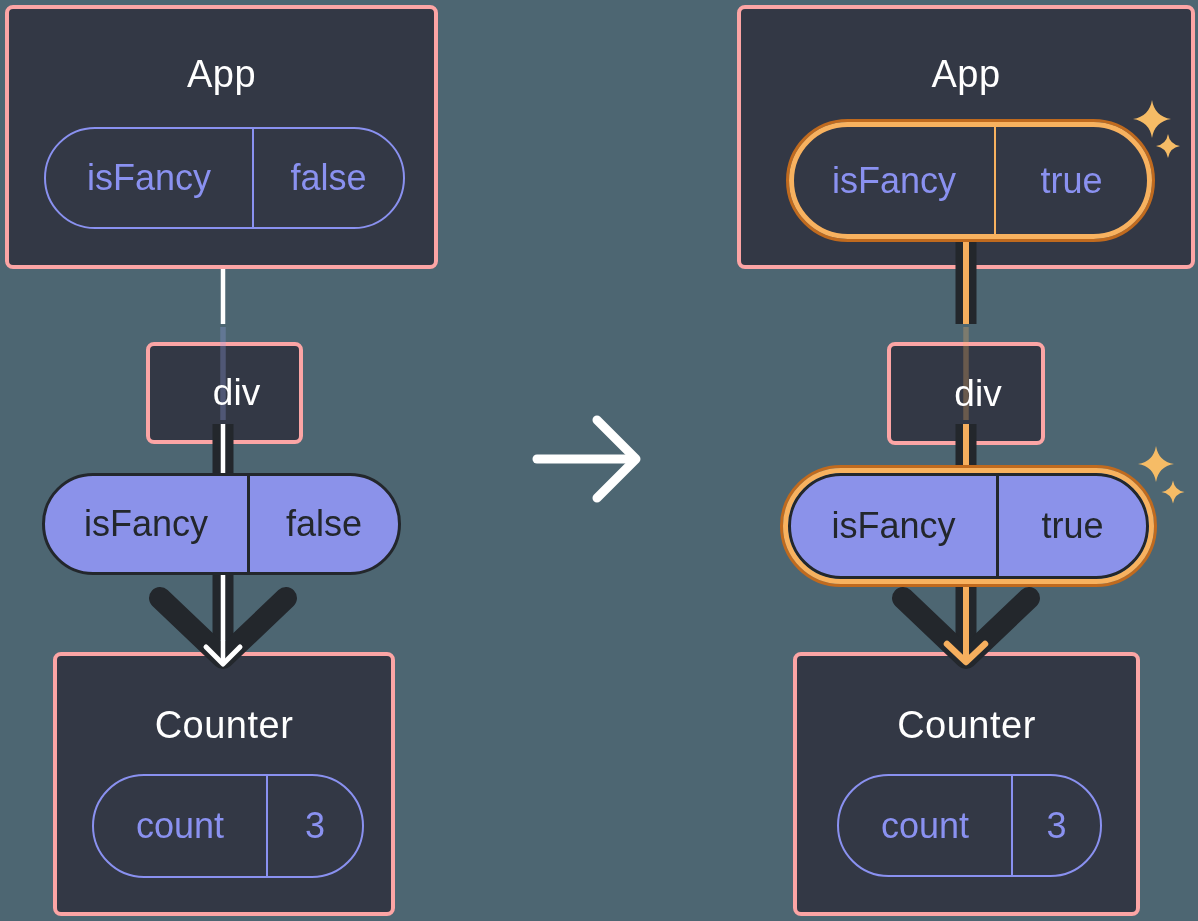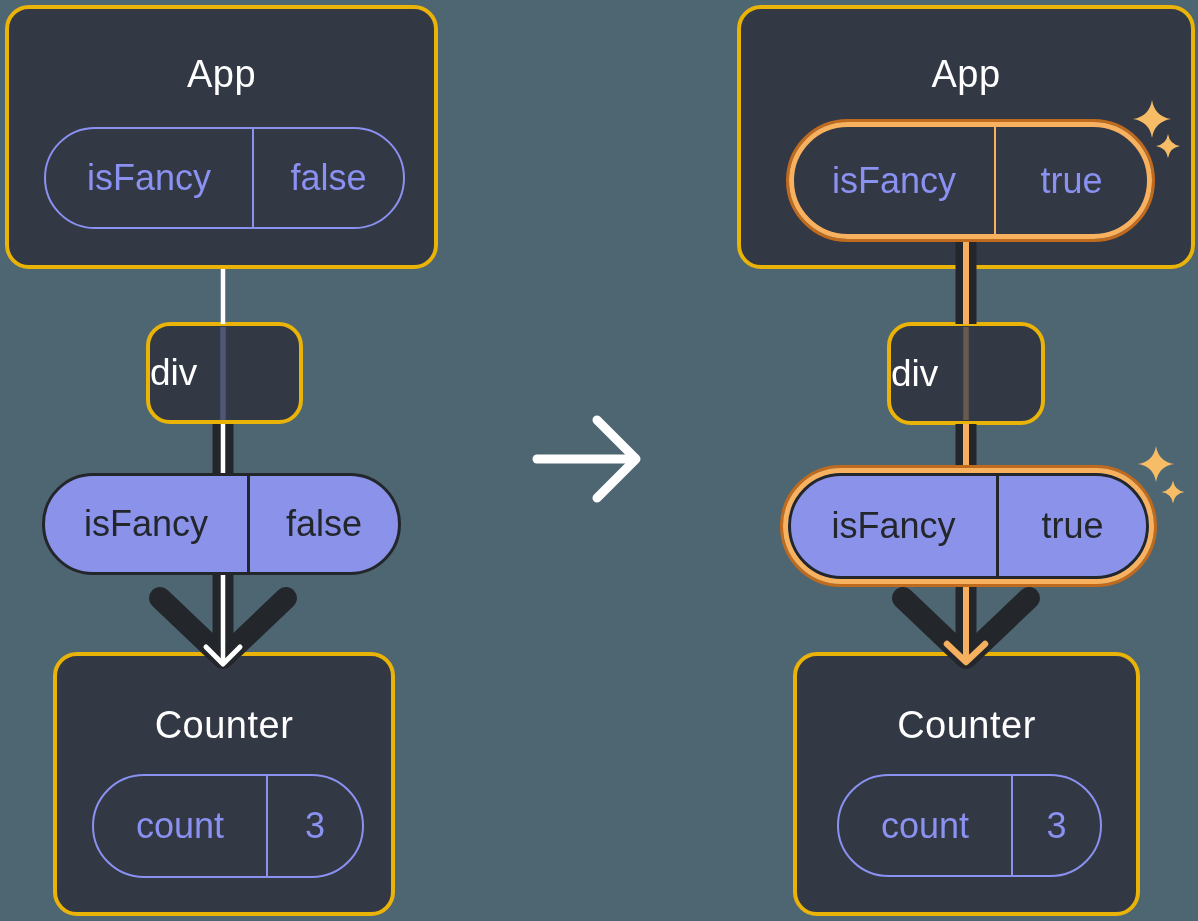--- a/index.html
+++ b/index.html
@@ -2,28 +2,28 @@
 <html><head>
 <meta charset="utf-8">
 <style>
   html,body{margin:0;padding:0;background:#4D6672;}
   #canvas{
     position:relative;width:1198px;height:921px;overflow:hidden;
     background:#4D6672;
     font-family:"Liberation Sans","DejaVu Sans",sans-serif;
   }
   .card{
-    position:absolute;background:#333845;border:4px solid #eab308;
-    border-radius:24px;box-sizing:border-box;
+    position:absolute;background:#333845;border:4px solid #fca5a5;
+    border-radius:8px;box-sizing:border-box;padding-left:24px;
   }
   .card-title{
     position:absolute;left:0;right:0;text-align:center;color:#FFFFFF;
     font-size:38px;font-weight:500;letter-spacing:0.5px;
   }
-  .div-card{display:flex;align-items:center;justify-content:flex-start;}
+  .div-card{display:flex;align-items:center;justify-content:center;margin-top:20px;}
   .div-label{color:#FFFFFF;font-size:37px;font-weight:500;position:relative;z-index:3;}
   .pill{
     position:absolute;display:flex;box-sizing:border-box;border-radius:999px;
     z-index:3;font-size:36px;align-items:stretch;
   }
   .pill .cell{display:flex;align-items:center;justify-content:center;box-sizing:border-box;}
   .outline-pill{border:2.5px solid #8A91F0;color:#8A91F0;background:transparent;}
   .outline-pill .cell2{border-left:2.5px solid #8A91F0;flex:1;}
   .filled-pill{background:#8B92EA;border:3px solid #23272C;color:#23272C;}
   .filled-pill .cell2{border-left:3px solid #23272C;flex:1;}

